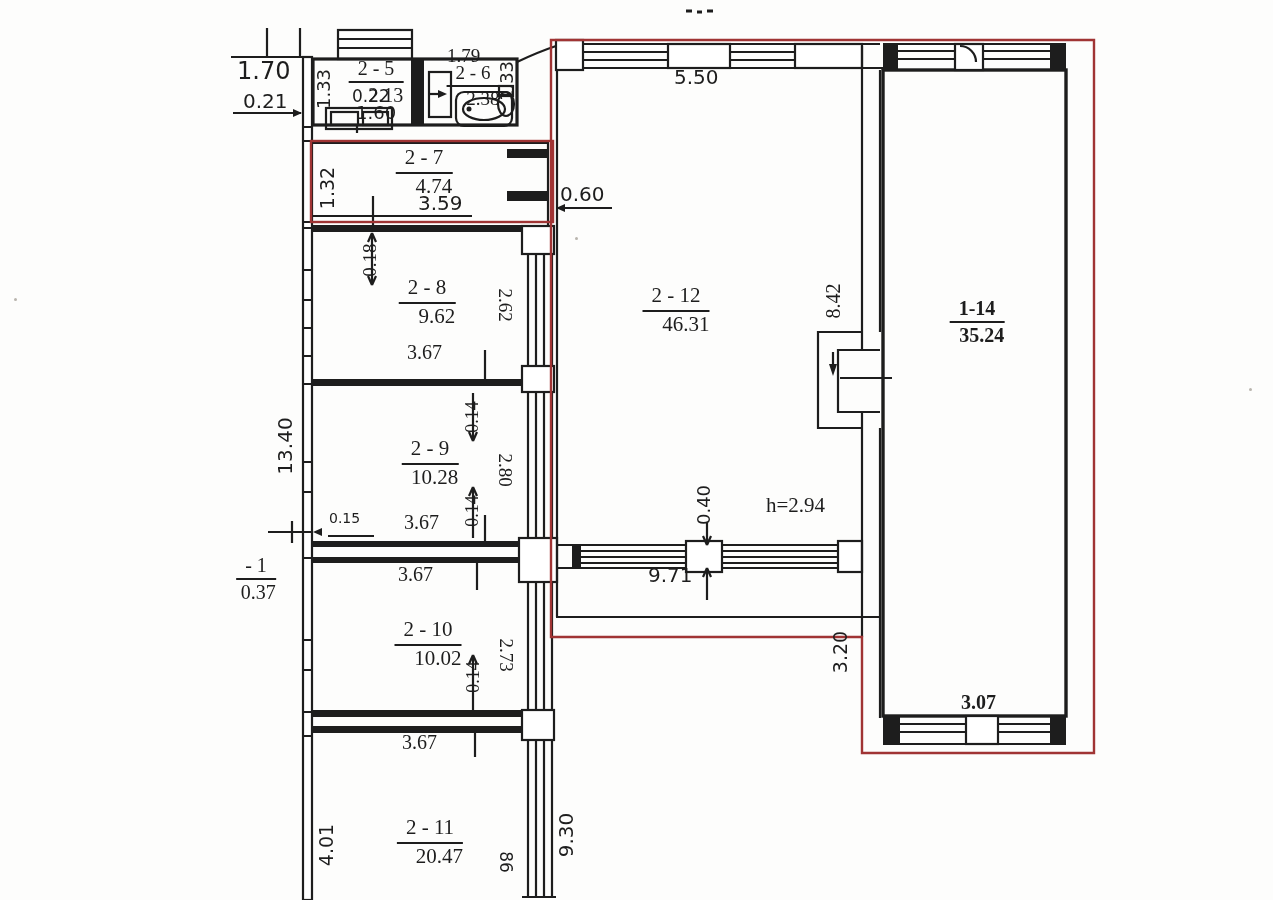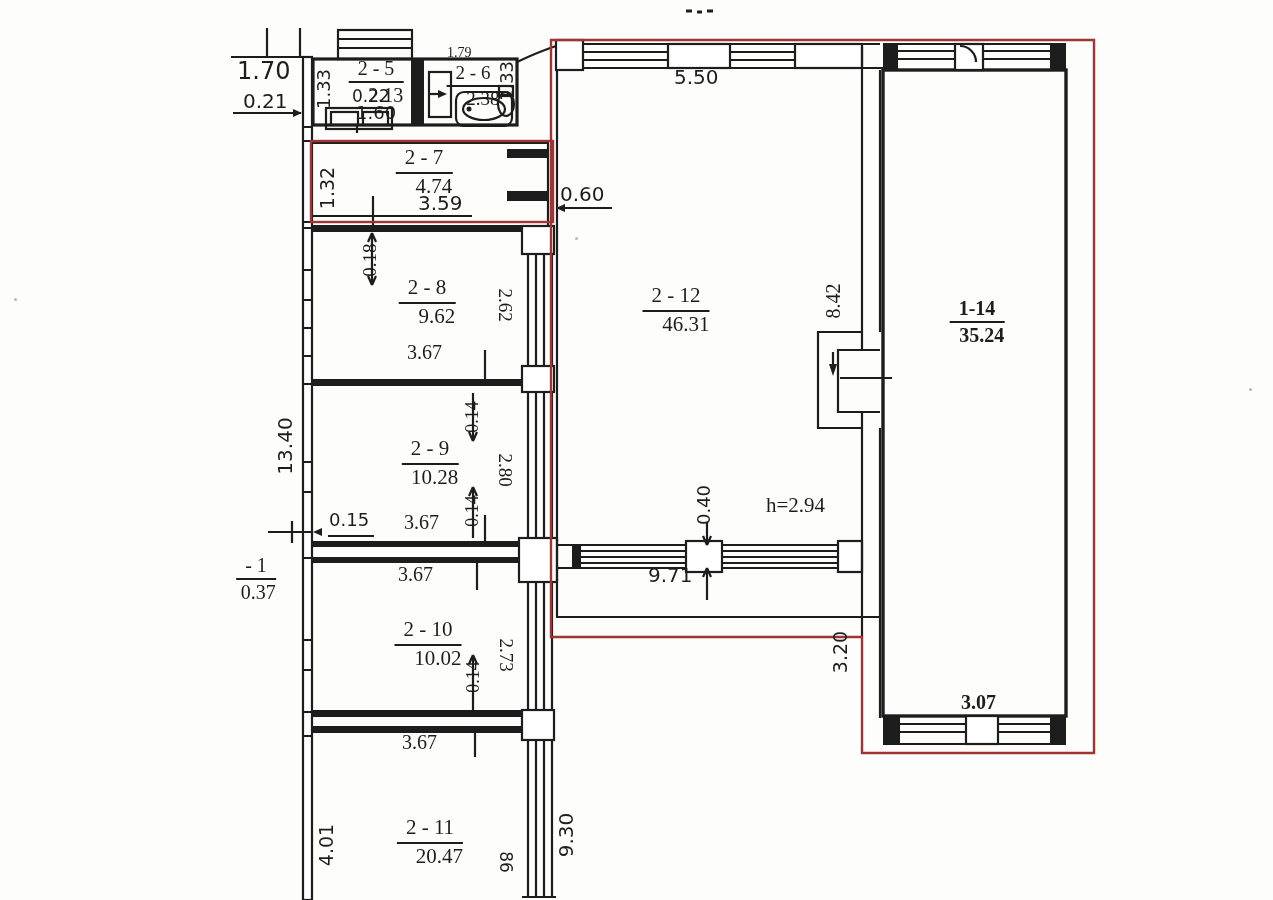--- a/index.html
+++ b/index.html
@@ -173,26 +173,26 @@
   </div>
   <div class="frac" style="left:256px;top:554px;font-size:20px">
     <span class="num">- 1</span>
     <span class="den">0.37</span>
   </div>
 
   <div class="hl" style="left:237px;top:59px;font-size:24px">1.70</div>
   <div class="hl" style="left:243px;top:91px;font-size:20px">0.21</div>
   <div class="hl" style="left:352px;top:88px;font-size:17px">0.22</div>
   <div class="hl" style="left:356px;top:104px;font-size:18px">1.60</div>
-  <div class="hl serif" style="left:447px;top:46px;font-size:14px">1.79</div>
+  <div class="hl serif" style="left:447px;top:46px;font-size:19px">1.79</div>
   <div class="hl" style="left:418px;top:193px;font-size:20px">3.59</div>
   <div class="hl" style="left:560px;top:184px;font-size:20px">0.60</div>
   <div class="hl" style="left:674px;top:67px;font-size:20px">5.50</div>
   <div class="hl serif" style="left:407px;top:342px;font-size:20px">3.67</div>
-  <div class="hl" style="left:329px;top:511px;font-size:18px">0.15</div>
+  <div class="hl" style="left:329px;top:511px;font-size:14px">0.15</div>
   <div class="hl serif" style="left:404px;top:512px;font-size:20px">3.67</div>
   <div class="hl serif" style="left:398px;top:564px;font-size:20px">3.67</div>
   <div class="hl serif" style="left:402px;top:732px;font-size:20px">3.67</div>
   <div class="hl serif" style="left:766px;top:495px;font-size:21px">h=2.94</div>
   <div class="hl" style="left:648px;top:565px;font-size:20px">9.71</div>
   <div class="hl serif" style="left:961px;top:692px;font-size:20px;font-weight:600">3.07</div>
 
   <div class="vl" style="left:324px;top:89px;font-size:18px">1.33</div>
   <div class="vl" style="left:507px;top:81px;font-size:18px">1.33</div>
   <div class="vl" style="left:327px;top:188px;font-size:19px">1.32</div>

